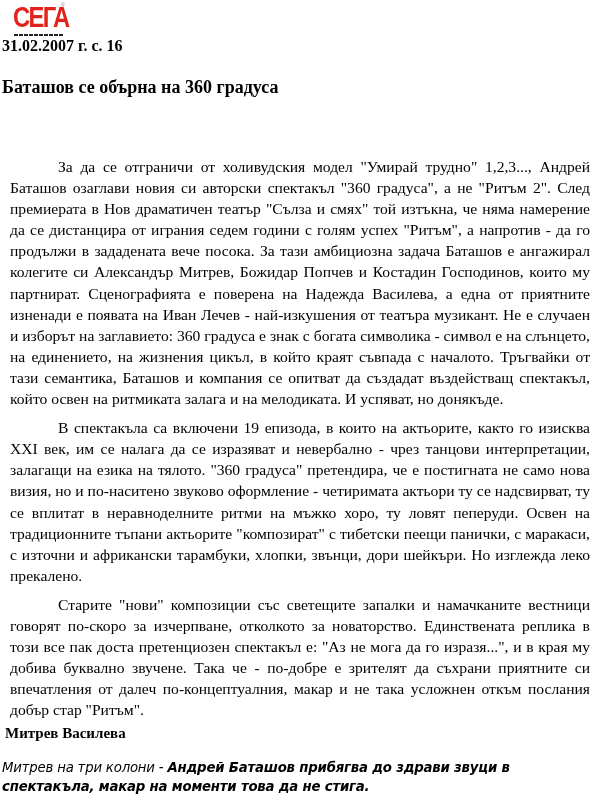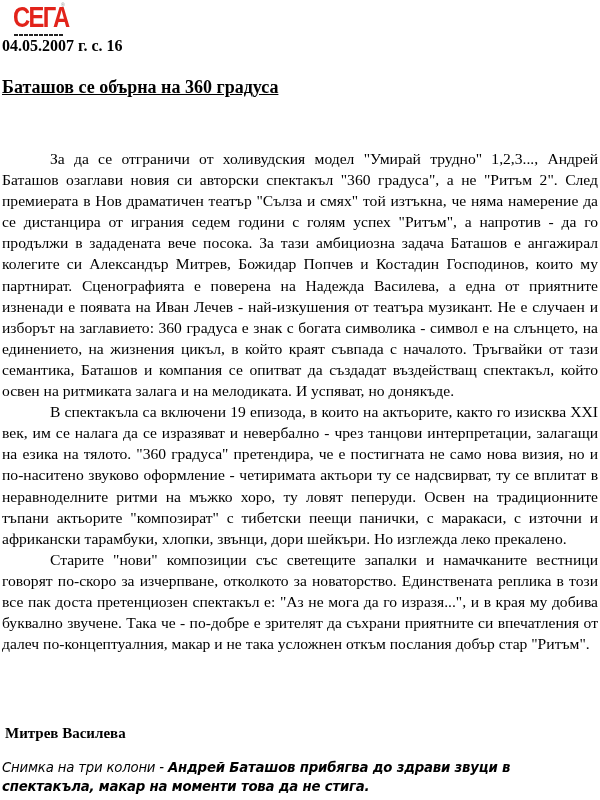--- a/index.html
+++ b/index.html
@@ -59,33 +59,32 @@
       font-size: 16px;
       line-height: 18px;
     }
     .headline {
       position: absolute;
       left: 2px;
       top: 76px;
       font-weight: bold;
       font-size: 18px;
       line-height: 22px;
-      text-decoration: underline;
     }
     .article {
       position: absolute;
       left: 2px;
       top: 148px;
       width: 596px;
       font-size: 15.6px;
       line-height: 21.1px;
       text-align: justify;
     }
     .article p {
-      margin: 0;
+      margin: 8px;
       text-indent: 48px;
     }
     .author {
       position: absolute;
       left: 5px;
       top: 724px;
       font-weight: bold;
       font-size: 15px;
       line-height: 18px;
     }
@@ -106,25 +105,25 @@
   </style>
 </head>
 <body>
 
 <div class="logo">
   <span class="logo-text">СЕГА</span>
   <span class="logo-reg">®</span>
   <span class="logo-underline"></span>
 </div>
 
-<div class="date-line">04.05.2007 г. с. 16</div>
+<div class="date-line">31.02.2007 г. с. 16</div>
 
 <h1 class="headline" style="margin:0;">Баташов се обърна на 360 градуса</h1>
 
 <div class="article">
   <p>За да се отграничи от холивудския модел "Умирай трудно" 1,2,3..., Андрей Баташов озаглави новия си авторски спектакъл "360 градуса", а не "Ритъм 2". След премиерата в Нов драматичен театър "Сълза и смях" той изтъкна, че няма намерение да се дистанцира от играния седем години с голям успех "Ритъм", а напротив - да го продължи в зададената вече посока. За тази амбициозна задача Баташов е ангажирал колегите си Александър Митрев, Божидар Попчев и Костадин Господинов, които му партнират. Сценографията е поверена на Надежда Василева, а една от приятните изненади е появата на Иван Лечев - най-изкушения от театъра музикант. Не е случаен и изборът на заглавието: 360 градуса е знак с богата символика - символ е на слънцето, на единението, на жизнения цикъл, в който краят съвпада с началото. Тръгвайки от тази семантика, Баташов и компания се опитват да създадат въздействащ спектакъл, който освен на ритмиката залага и на мелодиката. И успяват, но донякъде.</p>
   <p>В спектакъла са включени 19 епизода, в които на актьорите, както го изисква XXI век, им се налага да се изразяват и невербално - чрез танцови интерпретации, залагащи на езика на тялото. "360 градуса" претендира, че е постигната не само нова визия, но и по-наситено звуково оформление - четиримата актьори ту се надсвирват, ту се вплитат в неравноделните ритми на мъжко хоро, ту ловят пеперуди. Освен на традиционните тъпани актьорите "композират" с тибетски пеещи панички, с маракаси, с източни и африкански тарамбуки, хлопки, звънци, дори шейкъри. Но изглежда леко прекалено.</p>
   <p>Старите "нови" композиции със светещите запалки и намачканите вестници говорят по-скоро за изчерпване, отколкото за новаторство. Единствената реплика в този все пак доста претенциозен спектакъл е: "Аз не мога да го изразя...", и в края му добива буквално звучене. Така че - по-добре е зрителят да съхрани приятните си впечатления от далеч по-концептуалния, макар и не така усложнен откъм послания добър стар "Ритъм".</p>
 </div>
 
 <div class="author">Митрев Василева</div>
 
-<div class="caption"><span>Снимка на три колони - </span><span class="cap-bold">Андрей Баташов прибягва до здрави звуци в спектакъла, макар на моменти това да не стига.</span></div>
+<div class="caption"><span>Митрев на три колони - </span><span class="cap-bold">Андрей Баташов прибягва до здрави звуци в спектакъла, макар на моменти това да не стига.</span></div>
 
 </body></html>

